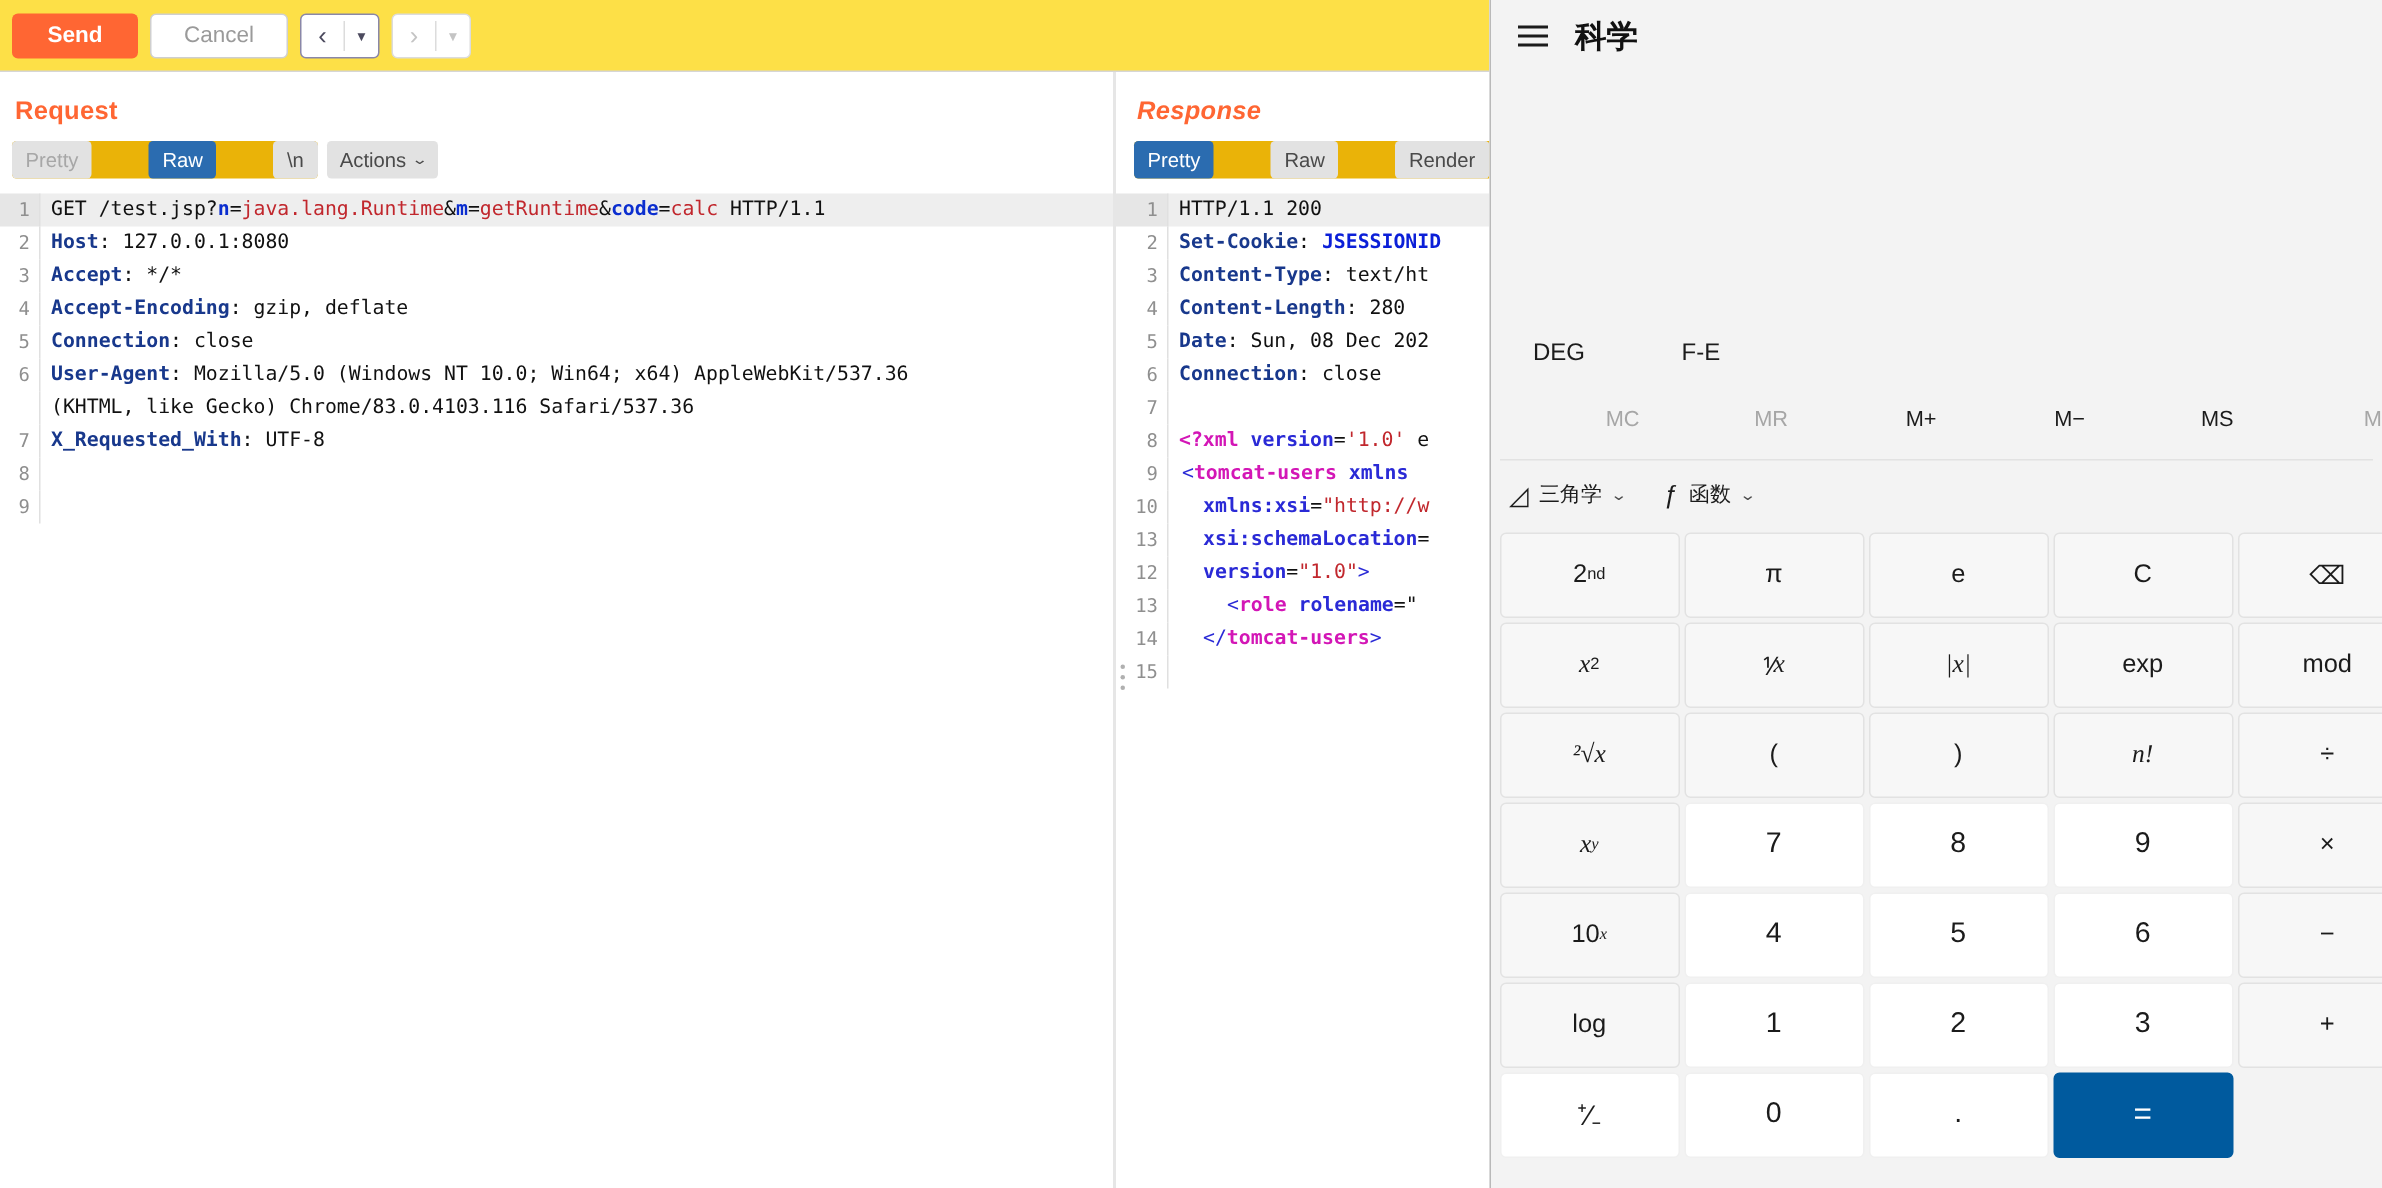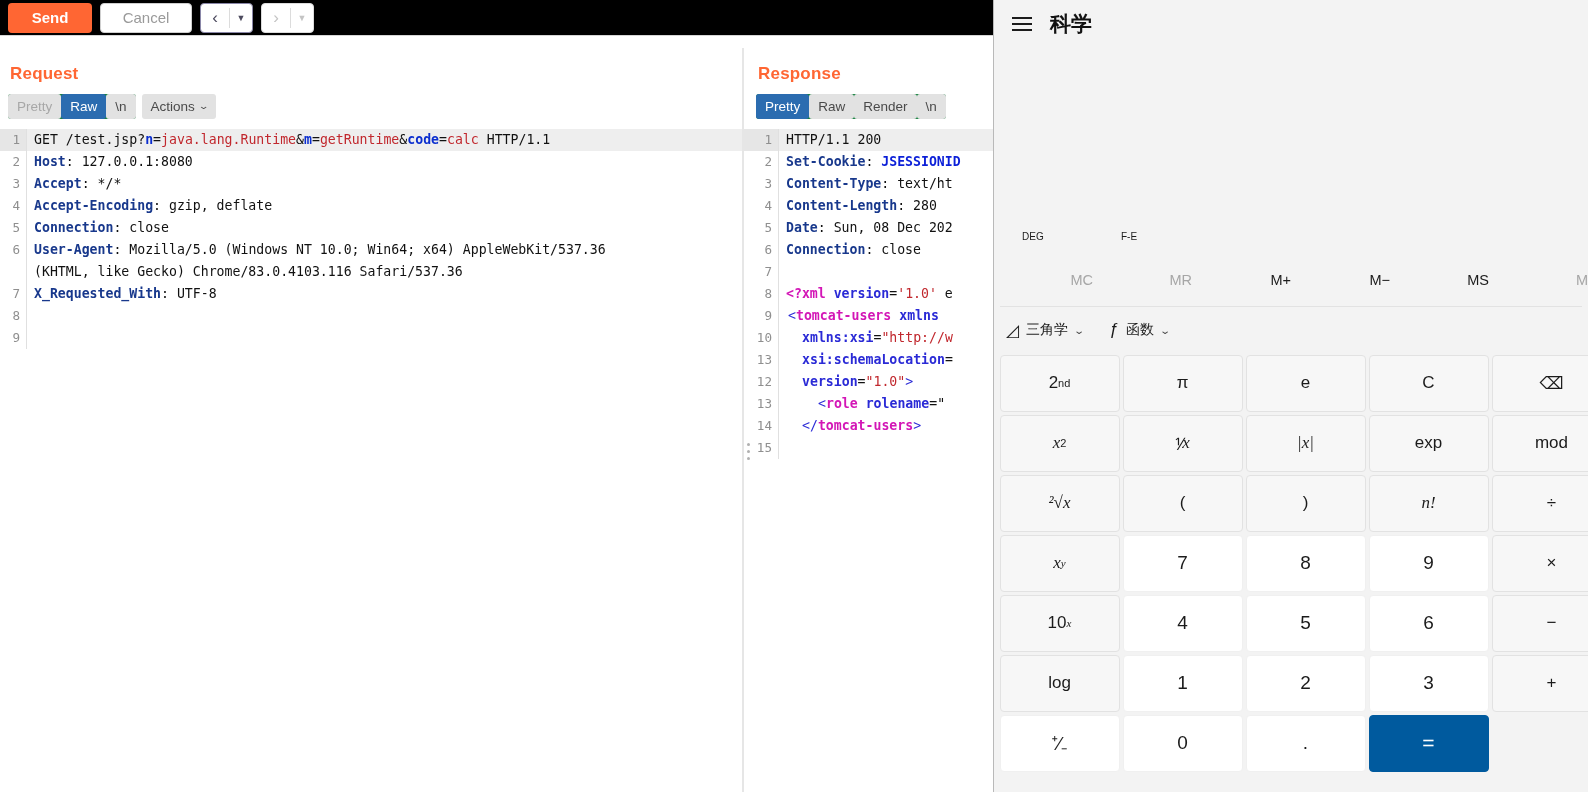--- a/index.html
+++ b/index.html
@@ -15,22 +15,22 @@
   #burp {
     position: absolute; left: 0; top: 0;
     width: 993px; height: 792px;
     background: #ffffff;
     overflow: hidden;
   }
 
   
   .toolbar {
     position: absolute; left: 0; top: 0;
-    width: 993px; height: 36px;
-    background: #000000;
+    width: 993px; height: 48px;
+    background: #fde047;
     border-bottom: 1px solid #d6d6d6;
     display: flex; align-items: center;
     padding-left: 8px;
     gap: 8px;
   }
   .btn-send {
     background: #ff6633;
     color: #ffffff;
     border: none;
     border-radius: 4px;
@@ -79,37 +79,37 @@
   .panel { position: absolute; top: 48px; height: 744px; overflow: hidden; }
   #panel-request { left: 0; width: 742px; background: #ffffff; }
   #panel-response { left: 744px; width: 249px; background: #ffffff; }
   .panel-split { position: absolute; left: 742px; top: 48px; width: 2px; height: 744px; background: #e6e6e6; }
 
   .panel-title {
     font-size: 17px; font-weight: bold; color: #ff6633;
     padding: 16px 0 0 10px;
     letter-spacing: .2px;
   }
-  #panel-response .panel-title { padding-left: 14px; }
+  #panel-response .panel-title { padding-left: 14px; font-style: italic; }
 
   .tabrow { display: flex; gap: 6px; padding: 10px 0 8px 8px; align-items: center; }
   #panel-response .tabrow { padding-left: 12px; }
   .tab {
     font-size: 13.5px;
     padding: 4px 9px;
     border-radius: 3px;
     background: #e2e2e2;
     color: #4a4a4a;
     cursor: pointer;
     white-space: nowrap;
     line-height: 17px;
   }
   .tab.muted { color: #a7a7a7; background: #e2e2e2; }
   .tab.active { background: #2b6cb0; color: #ffffff; }
-  .tabgroup { display: flex; background: #15803d; border-radius: 3px; }
+  .tabgroup { display: flex; background: #eab308; border-radius: 3px; gap: 38px; }
   .tabgroup .tab { border-radius: 3px; }
   .tab-actions { display: flex; align-items: center; gap: 5px; }
   .caret-sm { font-size: 9px; display: inline-block; transform: scaleX(1.5); }
 
   
   .editor { position: relative; font-family: "DejaVu Sans Mono", monospace; font-size: 13.2px; }
   #editor-request { margin-top: 2px; }
   #editor-response { margin-top: 2px; }
   .code-line { display: flex; line-height: 22px; white-space: pre; }
   .gutter {
@@ -154,21 +154,21 @@
   .hamburger { width: 20px; height: 14px; display: flex; flex-direction: column; justify-content: space-between; cursor: pointer; }
   .hamburger i { display: block; height: 1.6px; background: #1b1b1b; width: 100%; }
   .calc-title { font-size: 21px; font-weight: bold; color: #111111; }
 
   .calc-display { height: 170px; position: relative; }
   .calc-expr { position: absolute; right: 20px; top: 14px; font-size: 13px; color: #767676; }
   .calc-result { position: absolute; right: 20px; bottom: 14px; font-size: 44px; color: #1b1b1b; font-weight: 600; }
 
   .calc-modes { display: flex; align-items: center; height: 36px; padding-left: 28px; gap: 0; }
   .mode-btn {
-    font-size: 10px; color: #1b1b1b; cursor: pointer;
+    font-size: 16px; color: #1b1b1b; cursor: pointer;
     width: 99px; text-align: left;
   }
   .calc-memrow { display: flex; align-items: center; height: 52px; }
   .mem-btn {
     flex: 1 0 0; text-align: right; font-size: 14.5px; color: #1b1b1b; cursor: pointer;
   }
   .mem-btn.dim { color: #a6a6a6; cursor: default; }
 
   .calc-func-divider { height: 1px; background: #e2e2e2; margin: 0 6px; }
   .calc-funcrow { display: flex; align-items: center; height: 46px; padding-left: 12px; gap: 26px; }

